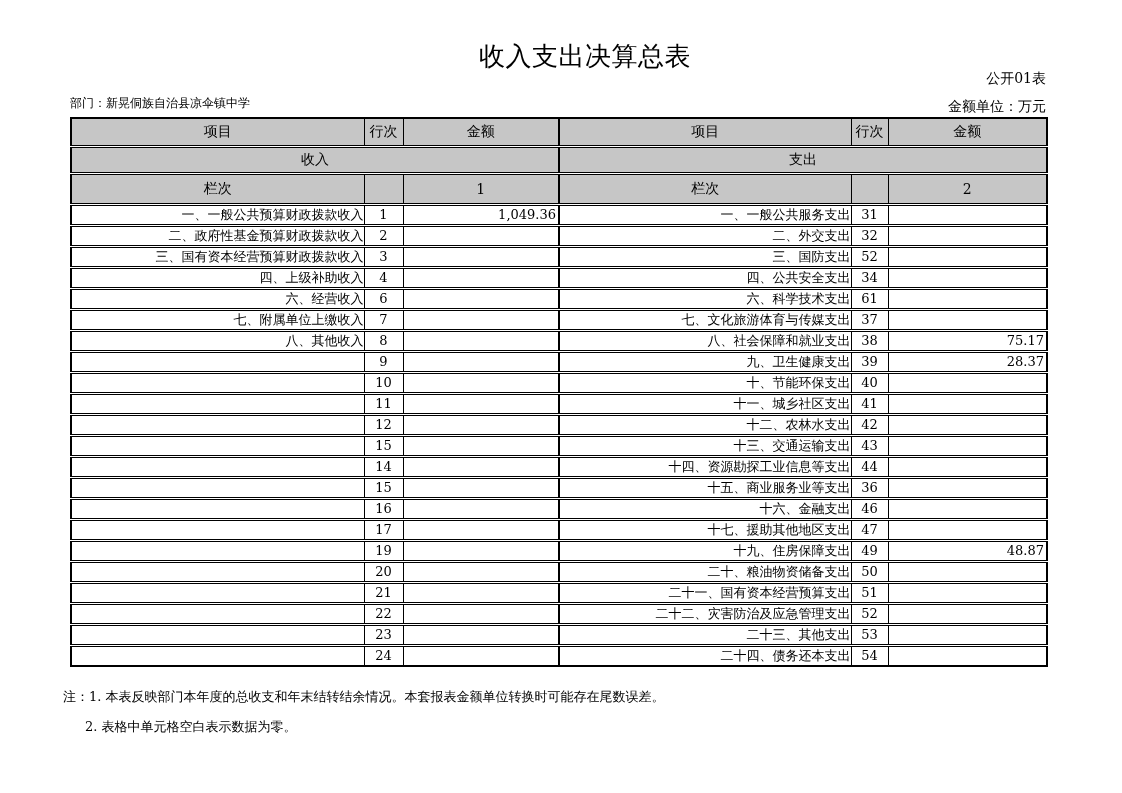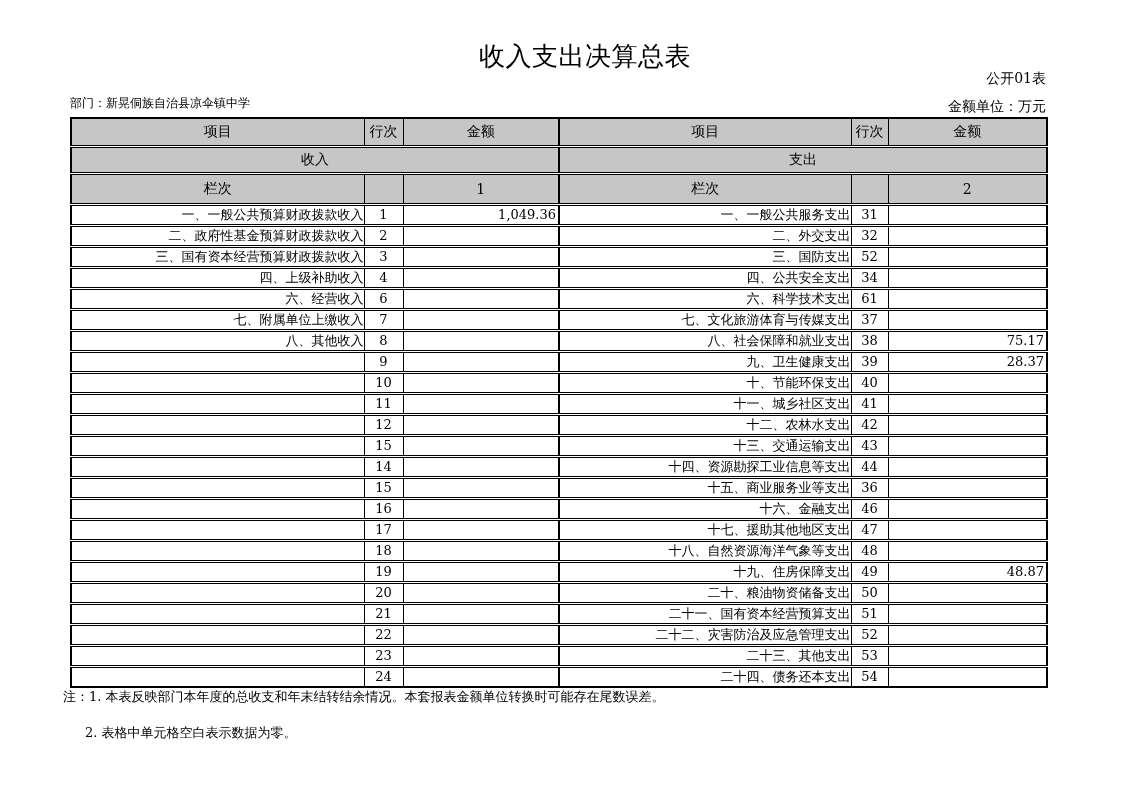--- a/index.html
+++ b/index.html
@@ -45,21 +45,21 @@
   table.summary thead tr:nth-child(1) { height: 28px; }
   table.summary thead tr:nth-child(2) { height: 27px; }
   table.summary thead tr:nth-child(3) { height: 31px; }
   table.summary tbody td { height: 20px; font-size: 13px; background: #fff; }
   td.item { text-align: right; padding-left: 2px; margin-left: 28px; }
   td.rownum { text-align: center; }
   td.amount { text-align: right; padding-right: 2px; padding-left: 19px; }
   .mid { border-left: 2px solid #000 !important; }
 
   .notes { position: absolute; left: 63px; top: 688px; font-size: 13px; line-height: 1.4; }
-  .note-line2 { margin-left: 22px; margin-top: 18px; }
+  .note-line2 { margin-left: 22px; margin-top: 12px; }
 </style>
 </head>
 <body>
 
 <div class="page">
 
   <div class="doc-title">收入支出决算总表</div>
 
   <div class="table-code">公开01表</div>
 
@@ -223,28 +223,20 @@
           <tr>
             <td class="item"></td>
             <td class="rownum">17</td>
             <td class="amount"></td>
             <td class="item mid">十七、援助其他地区支出</td>
             <td class="rownum">47</td>
             <td class="amount"></td>
           </tr>
           <tr>
             <td class="item"></td>
-            <td class="rownum">18</td>
-            <td class="amount"></td>
-            <td class="item mid">十八、自然资源海洋气象等支出</td>
-            <td class="rownum">48</td>
-            <td class="amount"></td>
-          </tr>
-          <tr>
-            <td class="item"></td>
             <td class="rownum">19</td>
             <td class="amount"></td>
             <td class="item mid">十九、住房保障支出</td>
             <td class="rownum">49</td>
             <td class="amount">48.87</td>
           </tr>
           <tr>
             <td class="item"></td>
             <td class="rownum">20</td>
             <td class="amount"></td>

